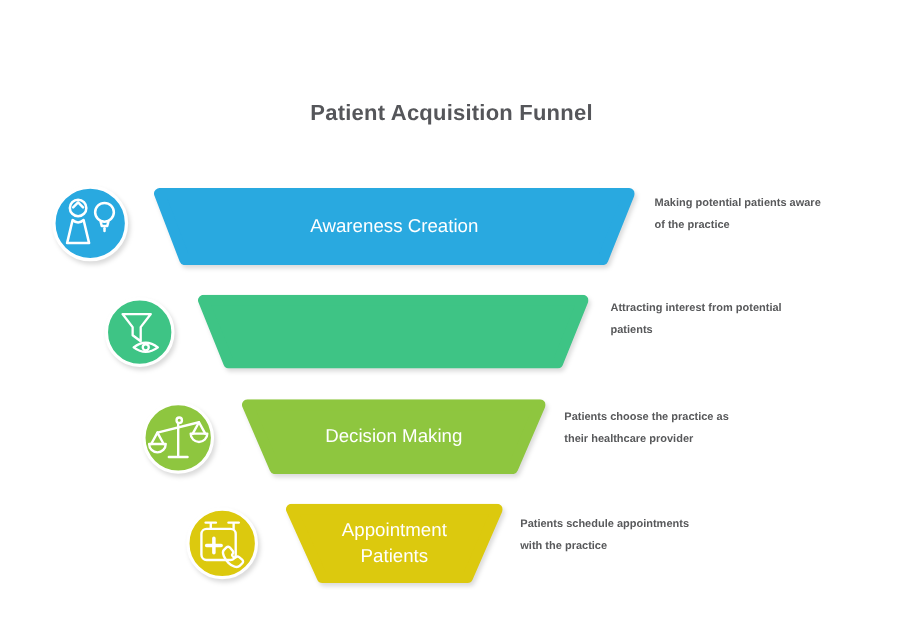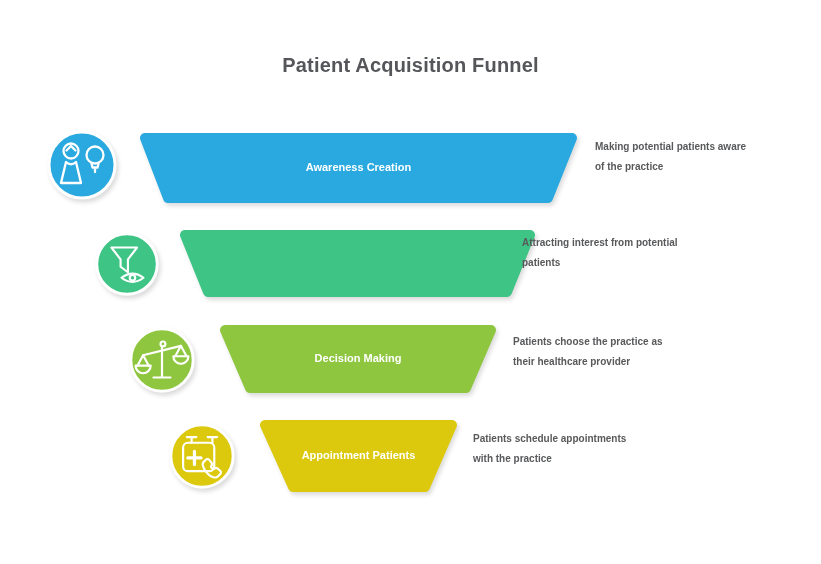--- a/index.html
+++ b/index.html
@@ -1,29 +1,30 @@
 <!DOCTYPE html>
 <html><head>
 <meta charset="utf-8">
 <style>
   html,body{margin:0;padding:0;background:#ffffff;}
   .canvas{
     position:relative;width:821px;height:499px;background:#ffffff;overflow:hidden;
     font-family:"Liberation Sans", sans-serif;
+    margin-top:38px;
   }
   .title{
     position:absolute;left:0;top:54px;width:100%;margin:0;
     text-align:center;font-size:20px;font-weight:bold;color:#55565A;letter-spacing:.2px;
   }
   .icon{position:absolute;filter:drop-shadow(2px 3px 2px rgba(0,0,0,.14));}
   .icon .glyph{stroke:#ffffff;stroke-width:2.3;fill:none;stroke-linecap:round;stroke-linejoin:round;}
   .trap{position:absolute;filter:drop-shadow(2px 3px 2px rgba(0,0,0,.14));}
   .stage-label{
     position:absolute;display:flex;align-items:center;justify-content:center;
-    color:#ffffff;font-size:11px;font-weight:bold;text-align:center;line-height:1.4;
+    color:#ffffff;font-size:17px;font-weight:normal;text-align:center;line-height:1.4;
     padding:0 20px;box-sizing:border-box;
   }
   .desc{
     position:absolute;color:#58595B;font-size:10px;font-weight:bold;line-height:20px;
   }
 </style>
 </head>
 <body>
 
 <div class="canvas">
@@ -51,21 +52,21 @@
     <circle cx="36" cy="36" r="33" stroke="#ffffff" stroke-width="3.2" fill="#3EC485"></circle>
     <g class="glyph">
       <path d="M19,18 H47 L37,31 V45 L29,39 V31 Z"></path>
       <path d="M30,51 Q42,42 54,51 Q42,60 30,51 Z"></path>
       <circle cx="42" cy="51" r="3"></circle>
     </g>
   </svg>
   <svg class="trap" style="left:180px;top:230px" width="355" height="67" viewBox="0 0 355 67">
     <path d="M5,5 H350 L327,62 H28 Z" stroke-width="10" stroke-linejoin="round" fill="#3EC485" stroke="#3EC485"></path>
   </svg>
-  <div class="desc" style="left:522px;top:233px;width:175px">Attracting interest from potential patients</div>
+  <div class="desc" style="left:555px;top:233px;width:175px">Attracting interest from potential patients</div>
 
   <svg class="icon" style="left:128px;top:326px" width="68" height="68" viewBox="0 0 72 72">
     <circle cx="36" cy="36" r="33" stroke="#ffffff" stroke-width="3.1" fill="#8EC63F"></circle>
     <g class="glyph">
       <circle cx="37" cy="19" r="2.6"></circle>
       <path d="M16,31 L56,21"></path>
       <path d="M36,22 V54"></path>
       <path d="M27,54.5 H45"></path>
       <path d="M16,31 L10,42 M16,31 L22,42"></path>
       <path d="M8,42 A8,8 0 0 0 24,42 Z"></path>

